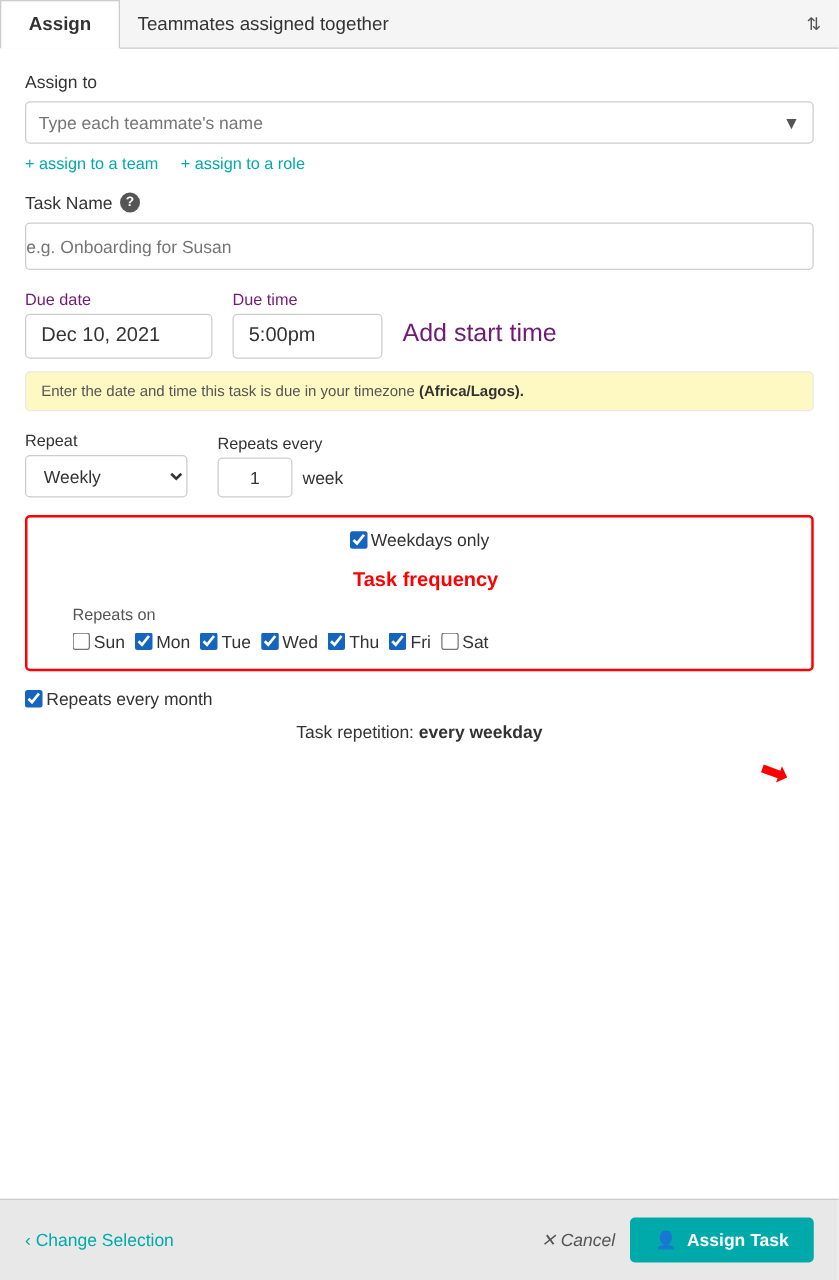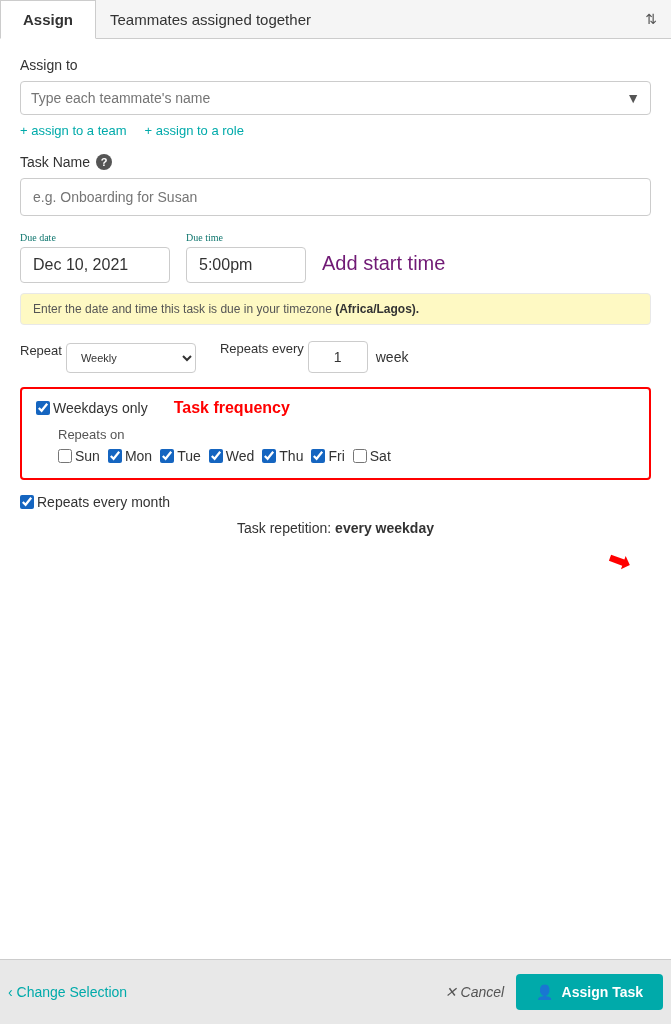--- a/index.html
+++ b/index.html
@@ -115,42 +115,41 @@
       background: #555;
       color: #fff;
       font-size: 11px;
       font-weight: bold;
       cursor: pointer;
     }
     .task-name-input {
       width: 100%;
       border: 1px solid #ccc;
       border-radius: 4px;
-      padding: 10px 12px;
+      padding: 10px 0;
       font-size: 14px;
       color: #0f172a;
       outline: none;
       margin-bottom: 16px;
     }
     
     .date-time-row {
       display: flex;
       gap: 16px;
       align-items: flex-end;
       margin-bottom: 10px;
     }
     .date-time-group {
       display: flex;
       flex-direction: column;
       gap: 4px;
     }
     .date-time-group label {
-      font-size: 10px;
-      color: #0f766e;
-      font-family: Liberation Serif, serif;
+      font-size: 13px;
+      color: #701a75;
     }
     .date-input, .time-input {
       border: 1px solid #ccc;
       border-radius: 4px;
       padding: 8px 12px;
       font-size: 16px;
       color: #333;
       background: #fff;
       outline: none;
     }
@@ -175,32 +174,32 @@
     .timezone-note strong { color: #333; }
     
     .repeat-row {
       display: flex;
       gap: 24px;
       align-items: flex-end;
       margin-bottom: 14px;
     }
     .repeat-group {
       display: flex;
-      flex-direction: row;
+      flex-direction: column;
       gap: 4px;
     }
     .repeat-group label {
       font-size: 13px;
       color: #333;
     }
     .repeat-select {
       border: 1px solid #ccc;
       border-radius: 4px;
       padding: 7px 10px;
-      font-size: 11px;
+      font-size: 14px;
       color: #333;
       background: #fff;
       width: 130px;
       outline: none;
       cursor: pointer;
     }
     .repeats-every-wrap {
       display: flex;
       align-items: center;
       gap: 8px;
@@ -225,20 +224,21 @@
       border-radius: 4px;
       padding: 10px 14px 14px 14px;
       margin-bottom: 14px;
       position: relative;
     }
     .frequency-header {
       display: flex;
       align-items: center;
       gap: 16px;
       margin-bottom: 10px;
+      flex-direction: column;
     }
     .frequency-label {
       font-size: 16px;
       color: red;
       font-weight: bold;
       margin-left: 10px;
     }
     .checkbox-label {
       display: flex;
       align-items: center;
@@ -279,21 +279,21 @@
       margin-bottom: 16px;
     }
     .task-repetition strong { font-weight: 700; }
     
     .footer {
       background: #e8e8e8;
       border-top: 1px solid #ccc;
       display: flex;
       align-items: center;
       justify-content: space-between;
-      padding: 14px 8px;
+      padding: 14px 20px;
       margin-top: auto;
     }
     .change-selection-btn {
       color: #00aaaa;
       font-size: 14px;
       background: none;
       border: none;
       cursor: pointer;
       display: flex;
       align-items: center;

